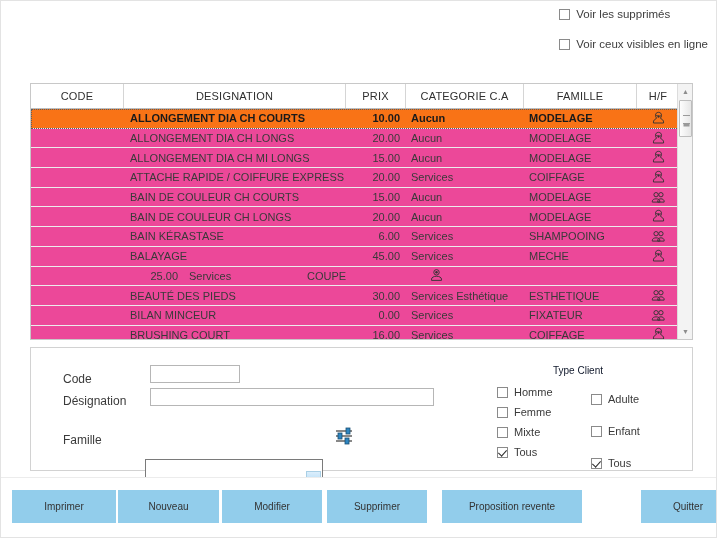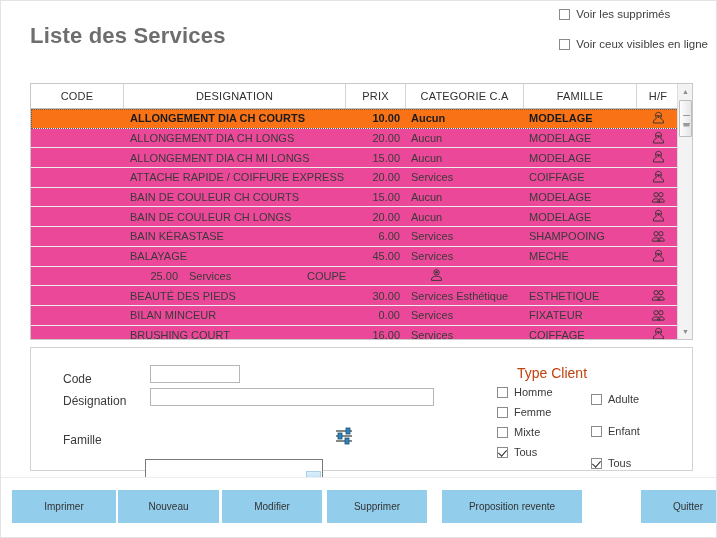--- a/index.html
+++ b/index.html
@@ -242,23 +242,23 @@
     position: absolute;
     left: 301px; top: 77px;
     width: 24px; height: 22px;
     background: #ffffff;
     display: flex; align-items: center; justify-content: center;
   }
 
   
   #type-client-title {
     position: absolute;
-    left: 486px; top: 17px;
-    font-size: 14px;
-    color: #c2410c;
+    left: 522px; top: 17px;
+    font-size: 10px;
+    color: #0f172a;
   }
   .tc-col { position: absolute; display: flex; flex-direction: column; }
   #tc-col1 { left: 466px; top: 38px; gap: 8px; }
   #tc-col2 { left: 560px; top: 45px; gap: 20px; }
   .tc-item {
     display: flex;
     align-items: center;
     gap: 6px;
     font-size: 11px;
     color: #3a3a3a;
@@ -294,21 +294,20 @@
   #btn-supprimer{ left: 326px; width: 100px; }
   #btn-proposition { left: 441px; width: 140px; }
   #btn-quitter  { left: 640px; width: 94px; }
 </style>
 </head>
 <body>
 
 <div id="app">
 
   <div id="header">
-    <div id="page-title">Liste des Services</div>
     <div id="header-checks">
       <label class="hdr-check">
         <span class="cbox"></span>
         <span>Voir les supprimés</span>
       </label>
       <label class="hdr-check">
         <span class="cbox"></span>
         <span>Voir ceux visibles en ligne</span>
       </label>
     </div>

